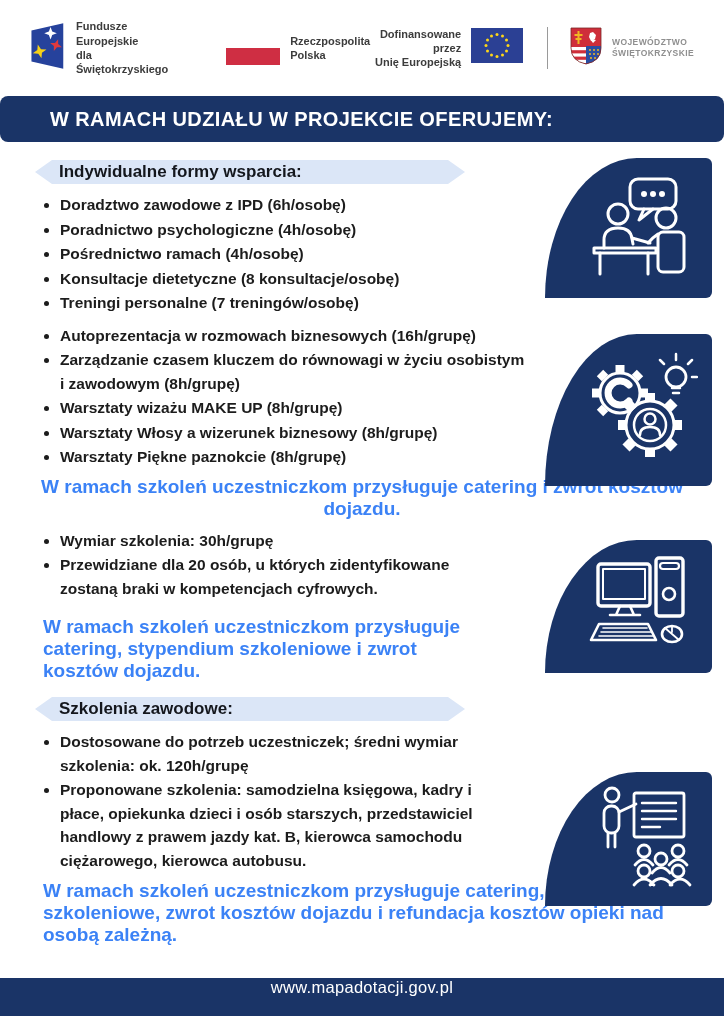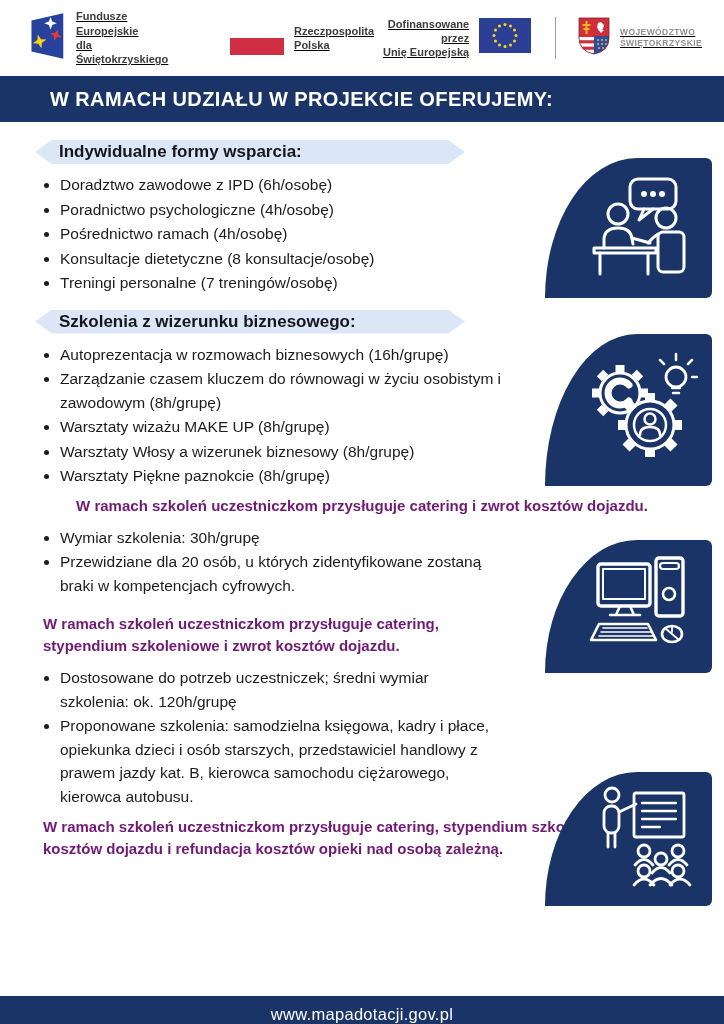--- a/index.html
+++ b/index.html
@@ -4,82 +4,82 @@
 <style>
   html,body{margin:0;padding:0;}
   body{
     width:724px;height:1024px;position:relative;overflow:hidden;
     background:#ffffff;
     font-family:"Liberation Sans","DejaVu Sans",sans-serif;
     -webkit-font-smoothing:antialiased;
   }
   
   .logo-strip{
-    height:76px;display:flex;align-items:center;
-    padding:0 22px 0 26px;box-sizing:border-box;background:#ffffff;text-decoration:underline;
+    height:96px;display:flex;align-items:center;
+    padding:0 30px 0 26px;box-sizing:border-box;background:#ffffff;
   }
   .logo{display:flex;align-items:center;gap:10px;}
   .logo-text{font-size:11px;font-weight:bold;color:#3c3c3c;line-height:1.3;}
   .logo-text.right{text-align:right;}
   .logo-text.gray{font-weight:bold;color:#8f8f8f;font-size:8.5px;letter-spacing:.4px;}
   .logo-pl{margin-left:54px;}
   .logo-ue{margin-left:auto;}
   .pl-flag{width:54px;height:34px;box-shadow:0 0 0 1px #e0e0e0 inset;}
   .pl-flag .w{height:50%;background:#ffffff;}
   .pl-flag .r{height:50%;background:#cf2e43;}
   .vdivider{width:1px;height:42px;background:#9a9a9a;margin:0 22px 0 24px;}
   
   .banner{
     height:46px;background:#1a3467;display:flex;align-items:center;
-    padding-left:50px;box-sizing:border-box;
+    padding-left:50px;box-sizing:border-box;border-radius:8px;
   }
   .banner h1{
     margin:0;color:#ffffff;font-size:20px;font-weight:bold;letter-spacing:.4px;
   }
   
   .band{
     width:430px;height:24px;margin:0 0 0 35px;background:#dbe6f7;
     clip-path:polygon(0 50%,17px 0,calc(100% - 17px) 0,100% 50%,calc(100% - 17px) 100%,17px 100%);
     display:flex;align-items:center;padding-left:24px;box-sizing:border-box;
   }
   .band h2{margin:0;font-size:17px;font-weight:bold;color:#14171d;}
   
   ul.bullets{
-    margin:9px 0 0 42px;padding:0 0 0 18px;list-style:disc;
+    margin:9px 0 0 42px;padding:0 0 0 18px;list-style:disc;font-weight:bold;
   }
   ul.bullets li{
     font-size:15.5px;line-height:23.5px;color:#1c1c1c;margin:0 0 1px 0;
   }
   .w470 li{max-width:470px;}
   .w420 li{max-width:430px;}
   
   .note{
-    font-weight:bold;font-size:15px;line-height:22px;color:#701a75;margin:0;
+    font-weight:bold;font-size:19px;line-height:22px;color:#3b82f6;margin:0;
   }
   .note-center{text-align:center;margin:7px 12px 0 12px;}
   .note-left{margin:16px 0 0 43px;max-width:430px;}
   .note-wide{margin:8px 0 0 43px;max-width:665px;}
   
   .mt18{margin-top:18px;} .mt15{margin-top:15px;} .mt16{margin-top:16px;}
   
   .blob{
     position:absolute;left:545px;width:167px;background:#1a3467;
     border-radius:55% 6px 6px 0 / 100% 6px 6px 0;
     display:flex;align-items:center;justify-content:flex-end;
     padding:6px 14px 6px 0;box-sizing:border-box;
   }
   .blob svg{display:block;}
   .blob1{top:158px;height:140px;}
   .blob2{top:334px;height:152px;}
   .blob3{top:540px;height:133px;}
   .blob4{top:772px;height:134px;}
   
   .footer{
-    position:absolute;left:0;bottom:0;width:100%;height:28px;background:#1a3467;
-    display:flex;align-items:flex-end;justify-content:center;
+    position:absolute;left:0;bottom:8px;width:100%;height:38px;background:#1a3467;
+    display:flex;align-items:flex-start;justify-content:center;
   }
   .footer span{color:#ffffff;font-size:16.5px;letter-spacing:.3px;}
   
   .lineicon{fill:none;stroke:#ffffff;stroke-linecap:round;stroke-linejoin:round;}
 </style>
 </head>
 <body>
 
 <header class="logo-strip">
 
@@ -190,38 +190,38 @@
     <h2>Indywidualne formy wsparcia:</h2>
   </div>
   <ul class="bullets w470">
     <li>Doradztwo zawodowe z IPD (6h/osobę)</li>
     <li>Poradnictwo psychologiczne (4h/osobę)</li>
     <li>Pośrednictwo ramach (4h/osobę)</li>
     <li>Konsultacje dietetyczne (8 konsultacje/osobę)</li>
     <li>Treningi personalne (7 treningów/osobę)</li>
   </ul>
 
-  <div class="band mt15">
-    <h2>Szkolenia z wizerunku biznesowego:</h2>
-  </div>
   <ul class="bullets w470">
     <li>Autoprezentacja w rozmowach biznesowych (16h/grupę)</li>
     <li>Zarządzanie czasem kluczem do równowagi w życiu osobistym i zawodowym (8h/grupę)</li>
     <li>Warsztaty wizażu MAKE UP (8h/grupę)</li>
     <li>Warsztaty Włosy a wizerunek biznesowy (8h/grupę)</li>
     <li>Warsztaty Piękne paznokcie (8h/grupę)</li>
   </ul>
   <p class="note note-center">W ramach szkoleń uczestniczkom przysługuje catering i zwrot kosztów dojazdu.</p>
 
   <ul class="bullets w420">
     <li>Wymiar szkolenia: 30h/grupę</li>
     <li>Przewidziane dla 20 osób, u których zidentyfikowane zostaną braki w kompetencjach cyfrowych.</li>
   </ul>
   <p class="note note-left">W ramach szkoleń uczestniczkom przysługuje catering, stypendium szkoleniowe i zwrot kosztów dojazdu.</p>
 
+  <div class="band mt15">
+    <h2>Szkolenia zawodowe:</h2>
+  </div>
   <ul class="bullets w420">
     <li>Dostosowane do potrzeb uczestniczek; średni wymiar szkolenia: ok. 120h/grupę</li>
     <li>Proponowane szkolenia: samodzielna księgowa, kadry i płace, opiekunka dzieci i osób starszych, przedstawiciel handlowy z prawem jazdy kat. B, kierowca samochodu ciężarowego, kierowca autobusu.</li>
   </ul>
   <p class="note note-wide">W ramach szkoleń uczestniczkom przysługuje catering, stypendium szkoleniowe, zwrot kosztów dojazdu i refundacja kosztów opieki nad osobą zależną.</p>
 </main>
 
 <div class="blob blob1">
   <svg class="lineicon" width="112" height="104" viewBox="0 0 112 104" stroke-width="3">
     <rect x="44" y="3" width="46" height="30" rx="8"></rect>

